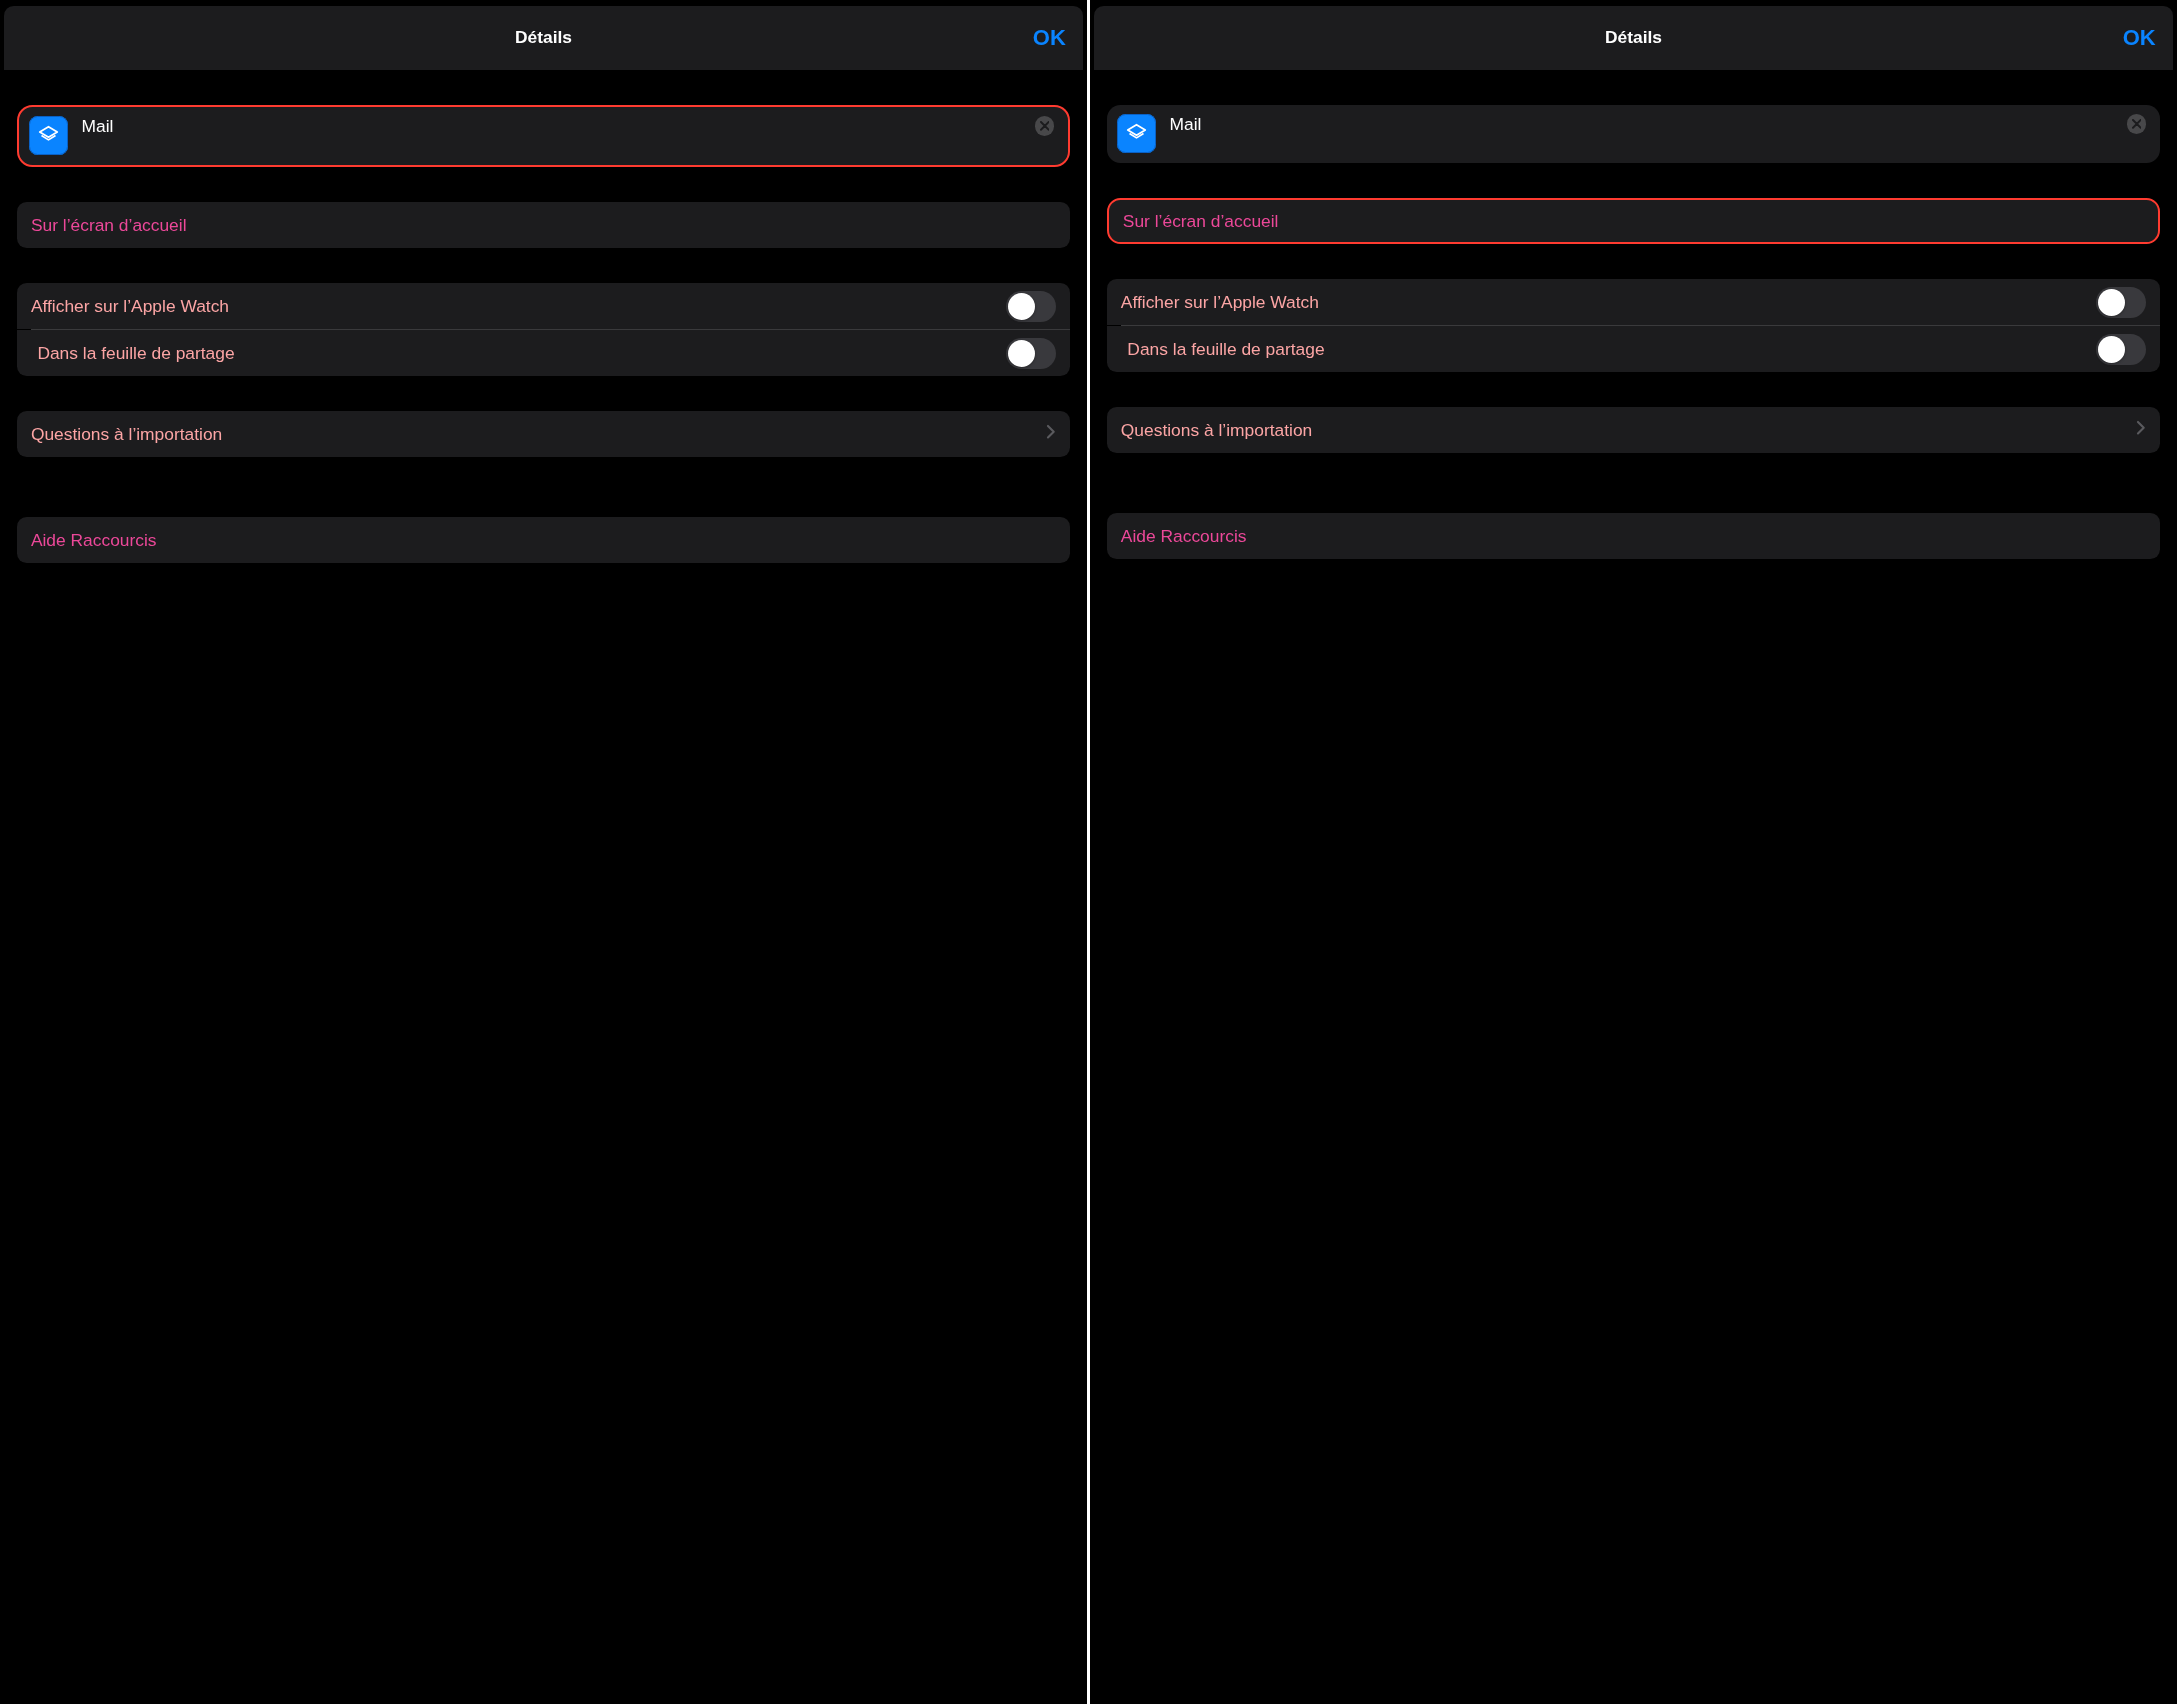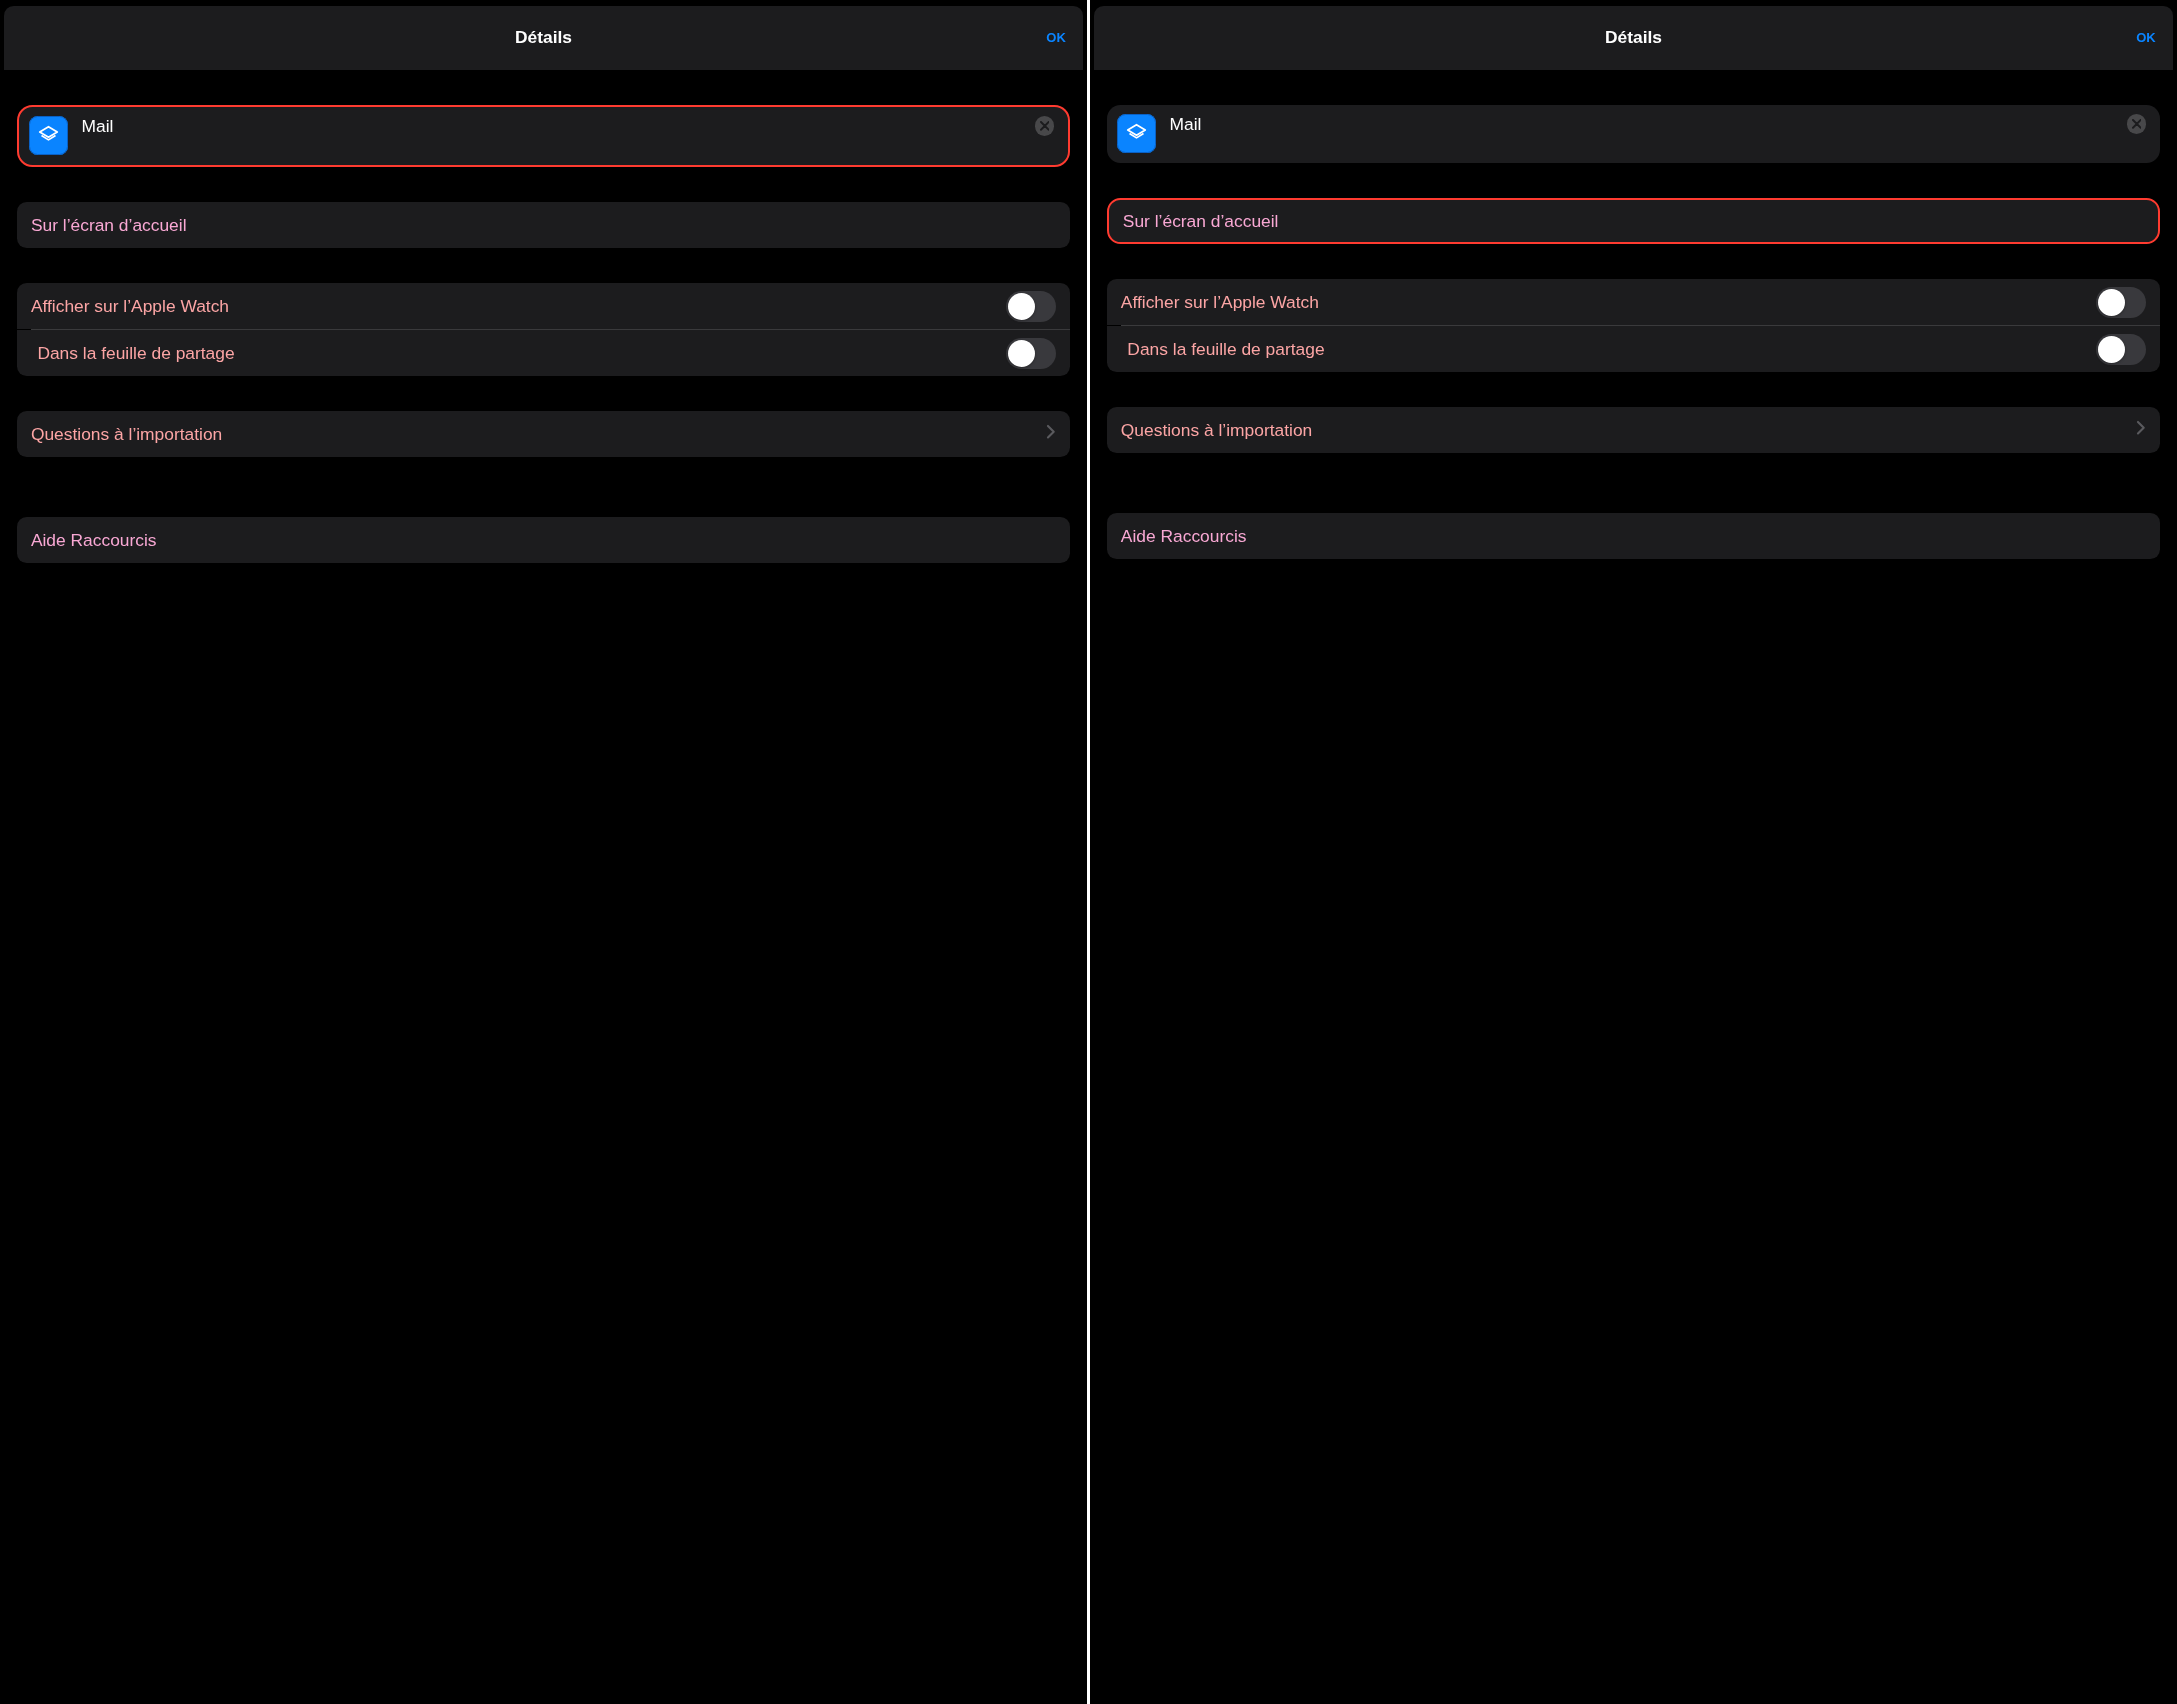--- a/index.html
+++ b/index.html
@@ -38,21 +38,21 @@
     }
     .header-title {
       color: #fff;
       font-size: 17.4px;
       font-weight: 600;
     }
     .header-ok {
       position: absolute;
       right: 17.4px;
       color: #0a84ff;
-      font-size: 13px;
+      font-size: 22px;
       font-weight: 600;
     }
     .content {
       flex: 1;
       background: #000;
       padding: 0 17.4px;
     }
     .group {
       margin-top: 35px;
     }
@@ -113,21 +113,21 @@
       width: 19.3px;
       height: 19.3px;
       border-radius: 50%;
       background: #48484a;
       display: flex;
       align-items: center;
       justify-content: center;
       color: #1c1c1e;
     }
     .clear-btn svg { width: 9.7px; height: 9.7px; }
-    .blue-text { color: #f9a8d4; }
+    .blue-text { color: #ec4899; }
     .white-text { color: #fca5a5; }
     .toggle {
       width: 50px;
       height: 31px;
       background: #39393d;
       border-radius: 15.4px;
       position: relative;
       margin-left: auto;
     }
     .toggle-knob {

